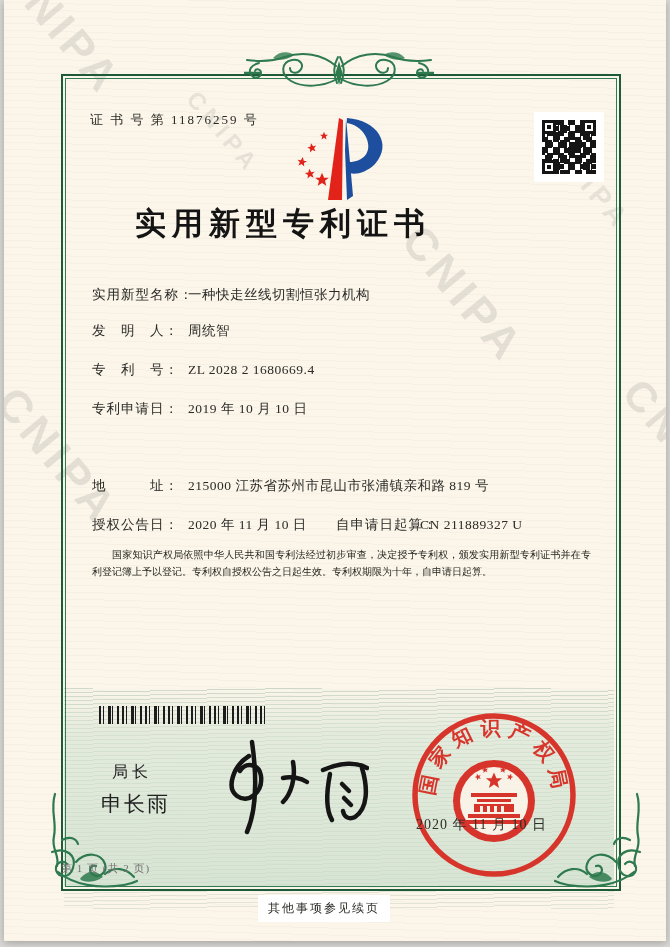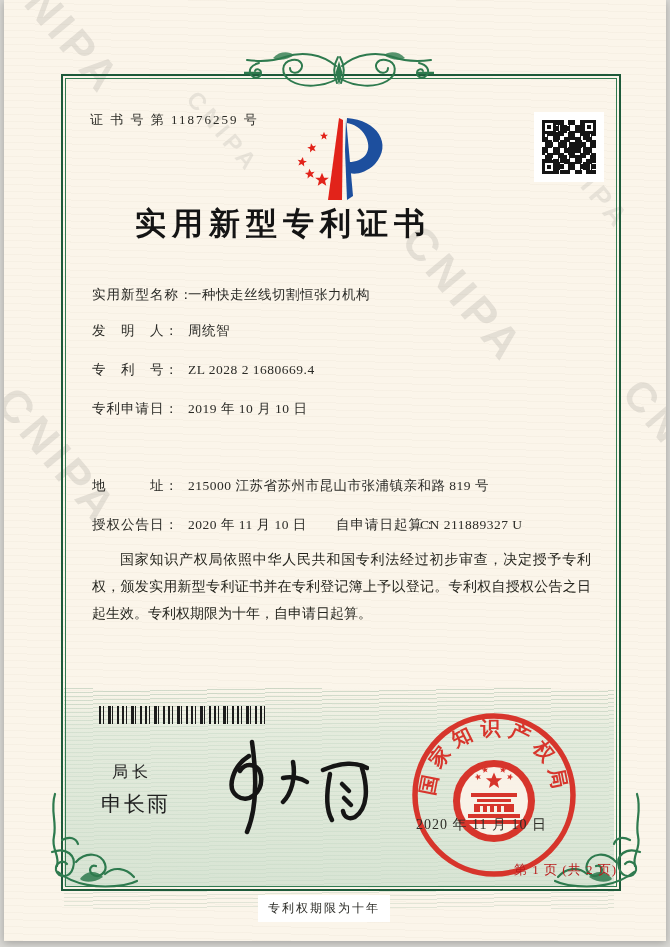--- a/index.html
+++ b/index.html
@@ -45,22 +45,22 @@
   .title{position:absolute;left:57px;top:203px;width:444px;text-align:center;
          font-size:31px;font-weight:700;letter-spacing:6px;color:#141414;}
   
   .row{position:absolute;left:88px;width:505px;font-size:13.5px;color:#2b2b27;white-space:nowrap;}
   .lbl{display:inline-block;width:96px;letter-spacing:1px;}
   .val{letter-spacing:0.5px;font-family:Liberation Serif, serif;}
   .r1{top:286px}.r2{top:322px}.r3{top:361px}.r4{top:400px}.r5{top:439px}.r6{top:477px}.r7{top:516px}
   .pair2{position:absolute;left:244px;top:0;}
   .pair2 .lbl{width:84px;}
   
-  .bodytext{position:absolute;left:88px;top:546px;width:499px;font-size:14px;
-            line-height:27px;color:#26261f;text-align:justify;}
+  .bodytext{position:absolute;left:88px;top:546px;width:499px;font-size:10px;
+            line-height:17px;color:#26261f;text-align:justify;}
   .bodytext p{margin:0;text-indent:2em;}
   
   .barcode{position:absolute;left:95px;top:706px;width:170px;height:18px;
      background:repeating-linear-gradient(90deg,
        #1c1c1c 0 2px, transparent 2px 4px, #1c1c1c 4px 5px, transparent 5px 9px,
        #1c1c1c 9px 12px, transparent 12px 13px, #1c1c1c 13px 14px, transparent 14px 18px,
        #1c1c1c 18px 20px, transparent 20px 23px);}
   
   .sans{font-family:"Liberation Sans","DejaVu Sans",sans-serif;}
   .officer-title{position:absolute;left:108px;top:762px;font-size:16px;letter-spacing:4px;color:#222;}
@@ -69,22 +69,22 @@
   
   .seal{position:absolute;left:395px;top:705px;}
   .seal-date{position:absolute;left:412px;top:816px;width:150px;font-size:14px;
              letter-spacing:1px;color:#2e2e28;z-index:6;}
   
   .flourish{position:absolute;left:240px;top:47px;}
   .corner{position:absolute;top:792px;}
   .corner.l{left:42px;}
   .corner.r{left:550px;transform:scaleX(-1);}
   
-  .pageno{position:absolute;left:57px;top:861px;width:556px;text-align:right;
-          font-size:13px;letter-spacing:1px;color:#b91c1c;z-index:7;}
+  .pageno{position:absolute;left:57px;top:861px;width:556px;text-align:left;
+          font-size:11px;letter-spacing:1px;color:#737373;z-index:7;}
   .contstrip{position:absolute;left:254px;top:895px;width:132px;height:27px;background:#fff;
              display:flex;align-items:center;justify-content:center;
              font-size:12px;letter-spacing:2px;color:#2b2b26;}
 </style>
 </head>
 <body>
 
 <svg width="0" height="0" style="position:absolute">
   <defs>
     <path id="st5" d="M0,-10 L2.9,-3.1 L9.5,-3.1 L4.2,1.2 L5.9,8.1 L0,4 L-5.9,8.1 L-4.2,1.2 L-9.5,-3.1 L-2.9,-3.1 Z"></path>
@@ -227,16 +227,16 @@
           <rect x="81" y="101" width="3" height="6"></rect>
           <rect x="88" y="101" width="3" height="6"></rect>
           <rect x="95" y="101" width="3" height="6"></rect>
           <rect x="102" y="101" width="3" height="6"></rect>
         </g>
       </g>
     </svg>
     <div class="seal-date">2020 年 11 月 10 日</div>
 
     <div class="pageno">第 1 页 (共 2 页)</div>
-    <div class="contstrip">专利权期限为十年</div>
+    <div class="contstrip">其他事项参见续页</div>
 
   </div>
 </div>
 
 </body></html>

